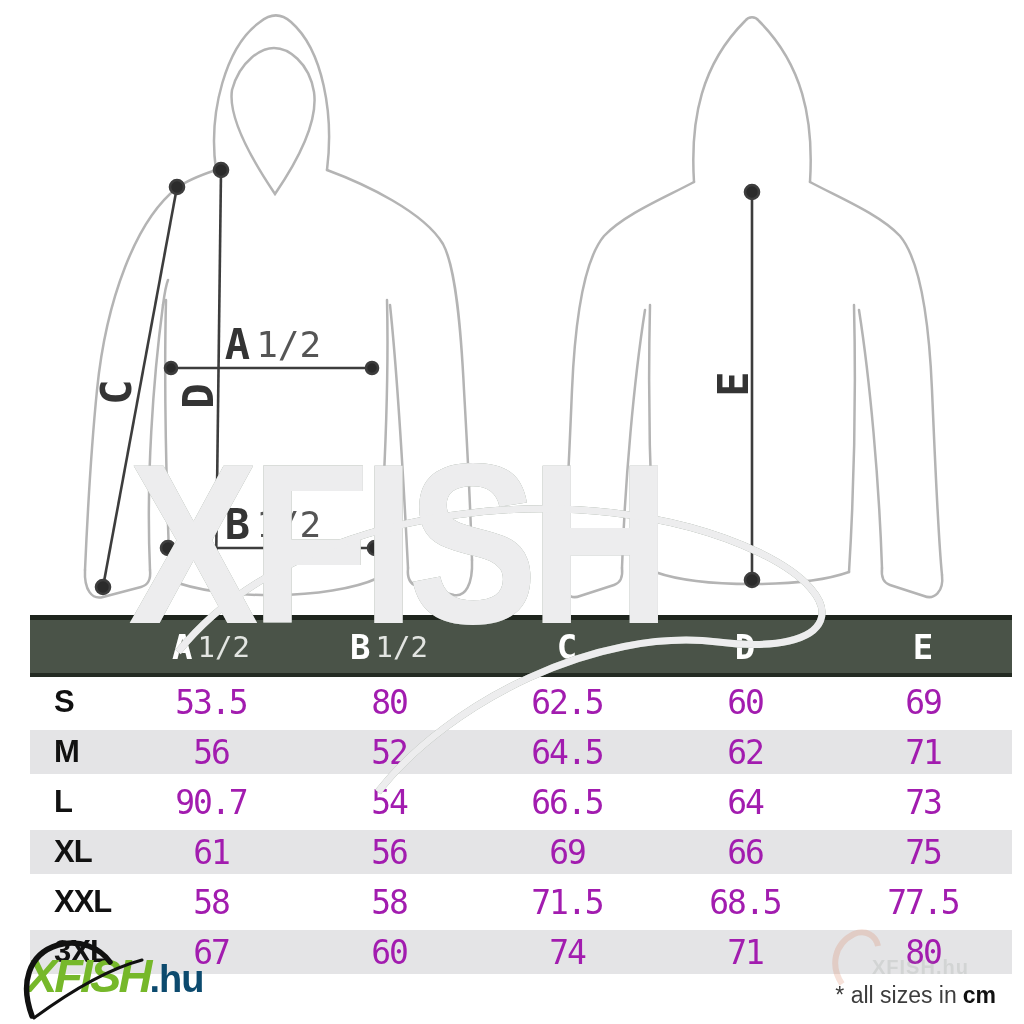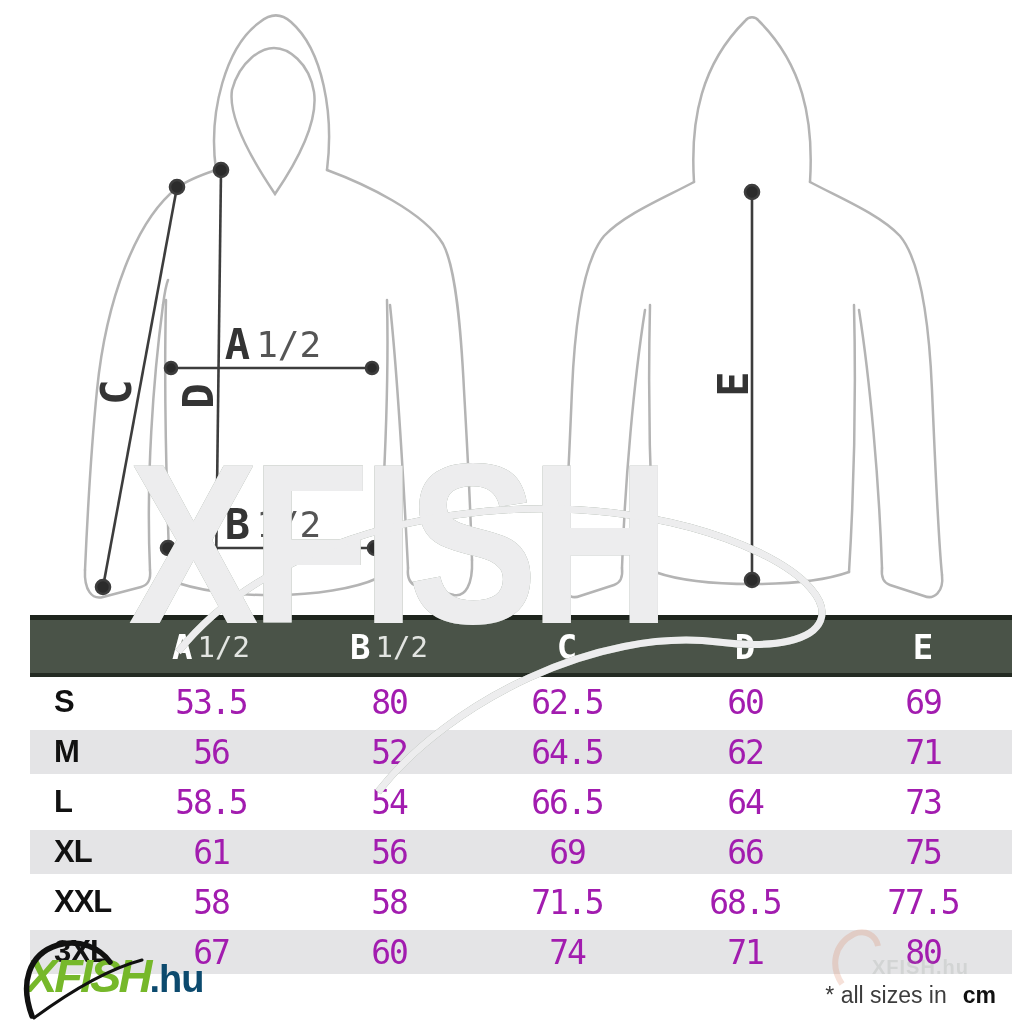--- a/index.html
+++ b/index.html
@@ -72,21 +72,21 @@
     font-size:47px;color:#76b82a;letter-spacing:-3px;
   }
   .logo-tld{
     font-family:"Liberation Sans",sans-serif;font-weight:900;
     font-size:38px;color:#0c4a6e;letter-spacing:-1px;
   }
   #footnote{
     position:absolute;right:28px;top:982px;z-index:10;
     font-size:23px;color:#3c3c3c;white-space:nowrap;
   }
-  #footnote .unit{font-weight:bold;color:#111;margin-left:16px;text-align:center;}
+  #footnote .unit{font-weight:bold;color:#111;margin-left:6px;text-align:center;}
   
   #corner-wm{position:absolute;left:824px;top:928px;z-index:5;pointer-events:none;}
   #corner-wm-text{
     position:absolute;left:48px;top:28px;font-size:20px;font-weight:bold;
     color:rgba(140,150,138,0.20);letter-spacing:1px;
   }
 </style>
 </head>
 <body>
 
@@ -191,21 +191,21 @@
     <div class="t-row alt">
       <div class="size-cell">M</div>
       <div class="val-cell">56</div>
       <div class="val-cell">52</div>
       <div class="val-cell">64.5</div>
       <div class="val-cell">62</div>
       <div class="val-cell">71</div>
     </div>
     <div class="t-row">
       <div class="size-cell">L</div>
-      <div class="val-cell">58.5</div>
+      <div class="val-cell">90.7</div>
       <div class="val-cell">54</div>
       <div class="val-cell">66.5</div>
       <div class="val-cell">64</div>
       <div class="val-cell">73</div>
     </div>
     <div class="t-row alt">
       <div class="size-cell">XL</div>
       <div class="val-cell">61</div>
       <div class="val-cell">56</div>
       <div class="val-cell">69</div>

